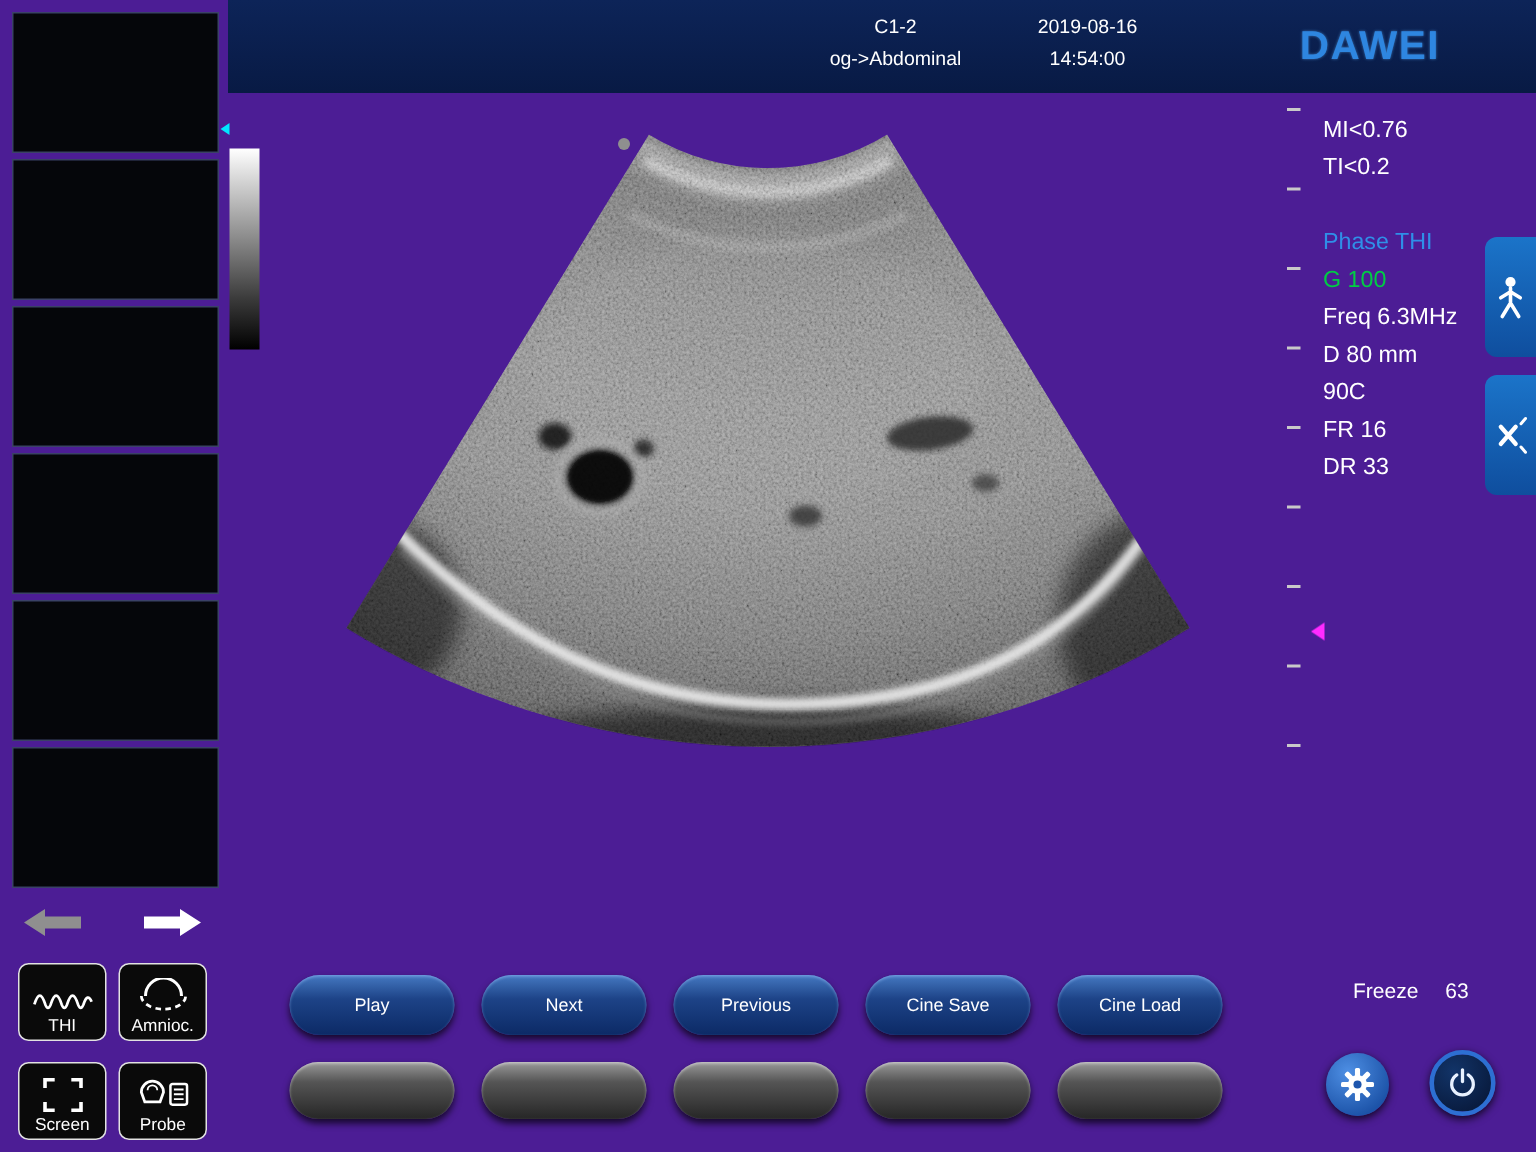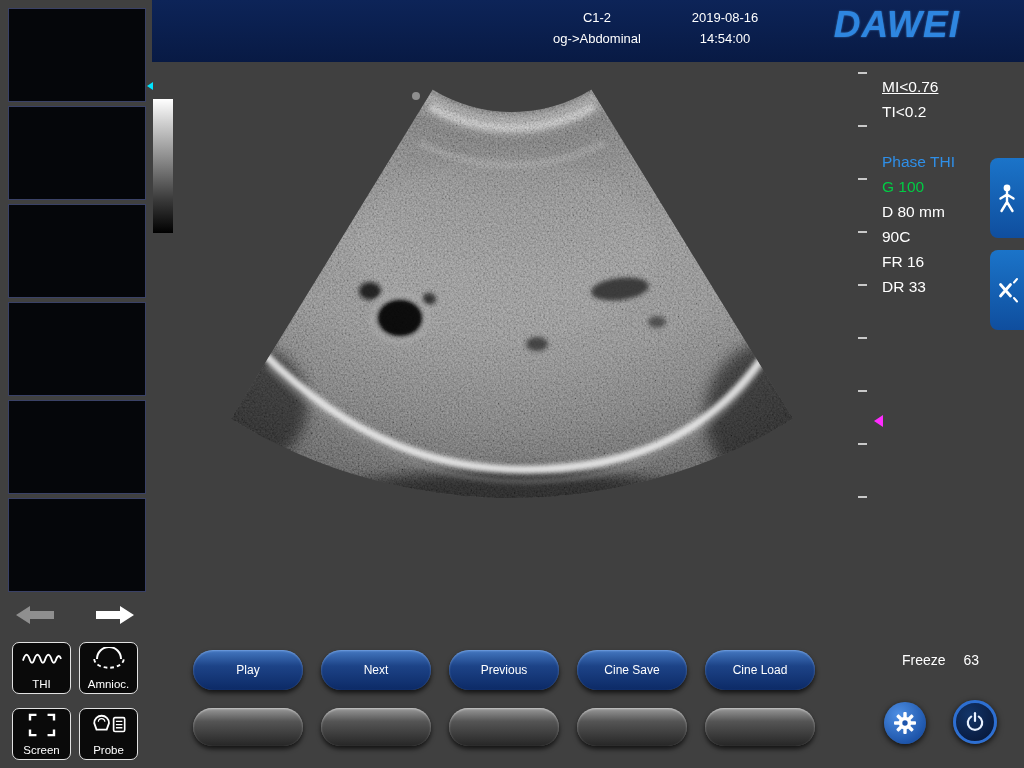--- a/index.html
+++ b/index.html
@@ -1,42 +1,42 @@
 <!DOCTYPE html>
 <html><head>
 <meta charset="utf-8">
 <style>
   * { box-sizing: border-box; margin: 0; padding: 0; }
   html,body { background:#000; }
   body { font-family:"Liberation Sans", sans-serif; }
-  .screen { position:relative; width:1024px; height:768px; background:#404040; overflow:hidden; color:#fff; }
+  .screen { position:relative; width:1024px; height:768px; background:#4c1d95; overflow:hidden; color:#fff; }
   button { font-family:inherit; cursor:pointer; }
 
   
   .topbar { position:absolute; left:152px; top:0; right:0; height:62px;
             background:linear-gradient(180deg,#0d2458,#081a44); }
   .probe-block { position:absolute; left:365px; top:10px; width:160px; text-align:center; font-size:13px; }
   .probe-block .line2 { margin-top:6px; }
   .datetime-block { position:absolute; left:514px; top:10px; width:118px; text-align:center; font-size:13px; }
   .datetime-block .line2 { margin-top:6px; }
-  .logo { position:absolute; right:64px; top:4px; font-size:37px; font-style:italic; font-weight:bold;
+  .logo { position:absolute; right:64px; top:15px; font-size:27px; font-weight:bold;
           letter-spacing:1px; color:#2e86e0; text-shadow:0 0 2px rgba(90,176,255,.6); }
 
   
   .thumb-list { position:absolute; left:8px; top:8px; }
   .thumb { width:138px; height:94px; border:1px solid #3a4166; background:#05060a; margin-bottom:4px; }
   .nav-arrows { position:absolute; left:0; top:604px; width:152px; height:28px; }
   .arrow-btn { position:absolute; top:0; width:44px; height:24px; background:none; border:none; padding:0; }
   .arrow-btn.prev { left:13px; }
   .arrow-btn.next { left:93px; }
 
   .fn-grid { position:absolute; left:12px; top:642px; display:grid;
              grid-template-columns:59px 59px; grid-auto-rows:52px; column-gap:8px; row-gap:14px; }
   .fn-btn { background:#0a0a0a; border:1.5px solid #e2e2e2; border-radius:7px; color:#fff;
-            display:flex; flex-direction:column; align-items:center; justify-content:space-between;
+            display:flex; flex-direction:column; align-items:center; justify-content:flex-end;
             gap:2px; padding:4px 1px 3px; font-size:11.5px; }
 
   
   .graybar { position:absolute; left:153px; top:99px; width:20px; height:134px;
              background:linear-gradient(180deg,#fff 0%,#cfcfcf 18%,#8a8a8a 45%,#3a3a3a 75%,#000 100%); }
   .graymark { position:absolute; left:147px; top:82px; width:0; height:0;
               border-top:4px solid transparent; border-bottom:4px solid transparent;
               border-right:6px solid #00e5ff; }
 
   
@@ -222,24 +222,25 @@
       <span class="tick"></span>
       <span class="tick"></span>
       <span class="tick"></span>
       <span class="tick"></span>
       <span class="tick"></span>
       <span class="tick"></span>
       <span class="tick"></span>
       <span class="tick"></span>
     </div>
   <div class="param-list">
-      <div class="pline" style="color: rgb(255, 255, 255); text-decoration: underline;">MI&lt;0.76</div>
+      <div class="pline" style="color: rgb(255, 255, 255);">MI&lt;0.76</div>
       <div class="pline" style="color: rgb(255, 255, 255);">TI&lt;0.2</div>
       <div class="pline gap" style="color: rgb(47, 143, 232);">Phase THI</div>
       <div class="pline" style="color: rgb(0, 204, 68);">G 100</div>
+      <div class="pline" style="color: rgb(255, 255, 255);">Freq 6.3MHz</div>
       <div class="pline" style="color: rgb(255, 255, 255);">D 80 mm</div>
       <div class="pline" style="color: rgb(255, 255, 255);">90C</div>
       <div class="pline" style="color: rgb(255, 255, 255);">FR 16</div>
       <div class="pline" style="color: rgb(255, 255, 255);">DR 33</div>
     </div>
   <div class="pointer"></div>
 
   <button class="side-tool t1">
     <svg width="26" height="34" viewBox="0 0 26 34">
       <circle cx="13" cy="7" r="3.4" fill="#fff"></circle>

